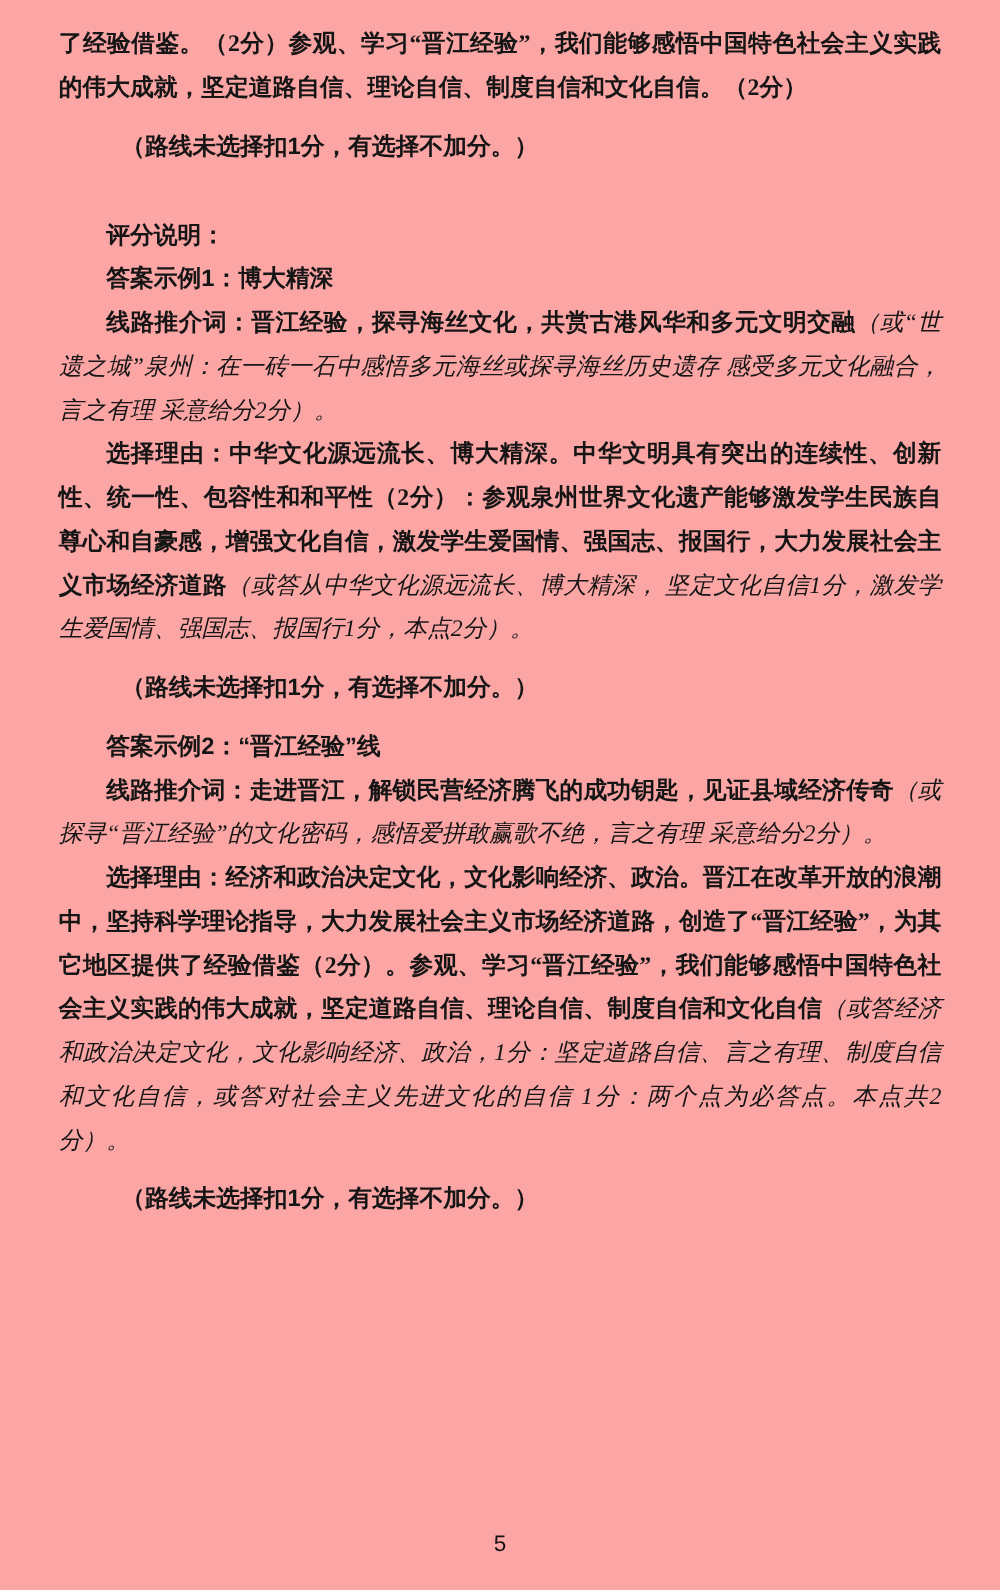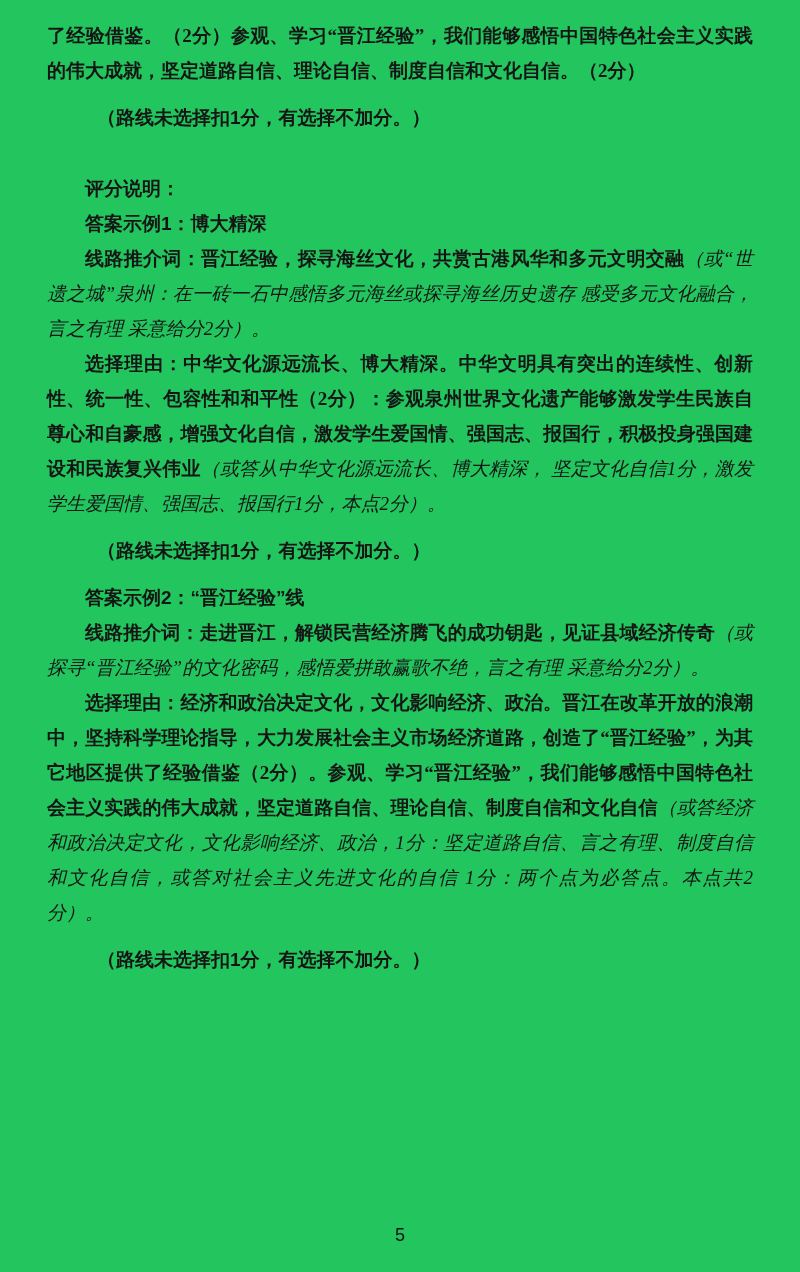--- a/index.html
+++ b/index.html
@@ -1,20 +1,20 @@
 <!DOCTYPE html>
 <html><head>
 <meta charset="utf-8">
 <style>
   html, body { margin: 0; padding: 0; }
   .page {
     position: relative;
     width: 800px;
     height: 1272px;
-    background: #22c55e;
+    background: #fca5a5;
     color: #151515;
     font-family: "Liberation Serif", serif;
     overflow: hidden;
     box-sizing: border-box;
   }
   .content {
     padding: 18px 47px 0 47px;
     font-size: 19px;
     line-height: 35px;
     text-align: justify;
@@ -64,21 +64,21 @@
     <p class="bold-note">（路线未选择扣1分，有选择不加分。）</p>
 
     <div class="section-gap"></div>
 
     <p class="heading">评分说明：</p>
 
     <p class="heading">答案示例1：博大精深</p>
 
     <p class="para"><span>线路推介词：晋江经验，探寻海丝文化，共赏古港风华和多元文明交融</span><span class="kai">（或“世遗之城”泉州：在一砖一石中感悟多元海丝或探寻海丝历史遗存 感受多元文化融合，言之有理 采意给分2分）。</span></p>
 
-    <p class="para"><span>选择理由：中华文化源远流长、博大精深。中华文明具有突出的连续性、创新性、统一性、包容性和和平性（2分）：参观泉州世界文化遗产能够激发学生民族自尊心和自豪感，增强文化自信，激发学生爱国情、强国志、报国行，积极投身强国建设和民族复兴伟业</span><span class="kai">（或答从中华文化源远流长、博大精深， 坚定文化自信1分，激发学生爱国情、强国志、报国行1分，本点2分）。</span></p>
+    <p class="para"><span>选择理由：中华文化源远流长、博大精深。中华文明具有突出的连续性、创新性、统一性、包容性和和平性（2分）：参观泉州世界文化遗产能够激发学生民族自尊心和自豪感，增强文化自信，激发学生爱国情、强国志、报国行，大力发展社会主义市场经济道路</span><span class="kai">（或答从中华文化源远流长、博大精深， 坚定文化自信1分，激发学生爱国情、强国志、报国行1分，本点2分）。</span></p>
 
     <p class="bold-note">（路线未选择扣1分，有选择不加分。）</p>
 
     <p class="heading">答案示例2：“晋江经验”线</p>
 
     <p class="para"><span>线路推介词：走进晋江，解锁民营经济腾飞的成功钥匙，见证县域经济传奇</span><span class="kai">（或探寻“晋江经验”的文化密码，感悟爱拼敢赢歌不绝，言之有理 采意给分2分）。</span></p>
 
     <p class="para"><span>选择理由：经济和政治决定文化，文化影响经济、政治。晋江在改革开放的浪潮中，坚持科学理论指导，大力发展社会主义市场经济道路，创造了“晋江经验”，为其它地区提供了经验借鉴（2分）。参观、学习“晋江经验”，我们能够感悟中国特色社会主义实践的伟大成就，坚定道路自信、理论自信、制度自信和文化自信</span><span class="kai">（或答经济和政治决定文化，文化影响经济、政治，1分：坚定道路自信、言之有理、制度自信和文化自信，或答对社会主义先进文化的自信 1分：两个点为必答点。本点共2分）。</span></p>
 
     <p class="bold-note">（路线未选择扣1分，有选择不加分。）</p>

